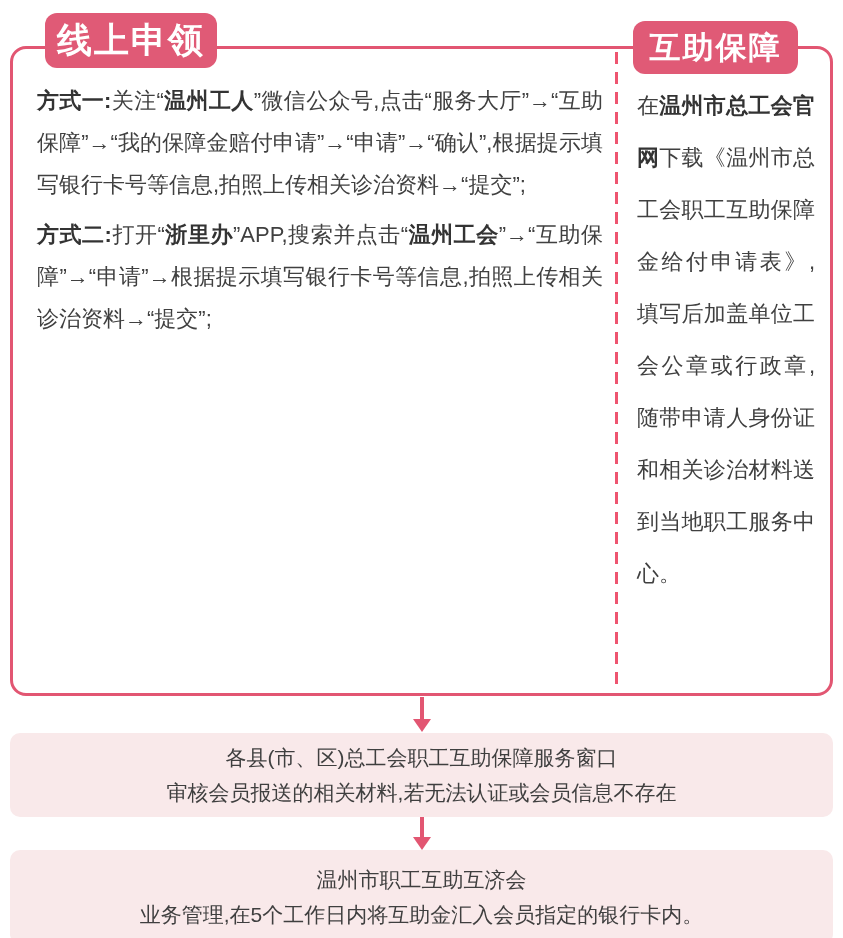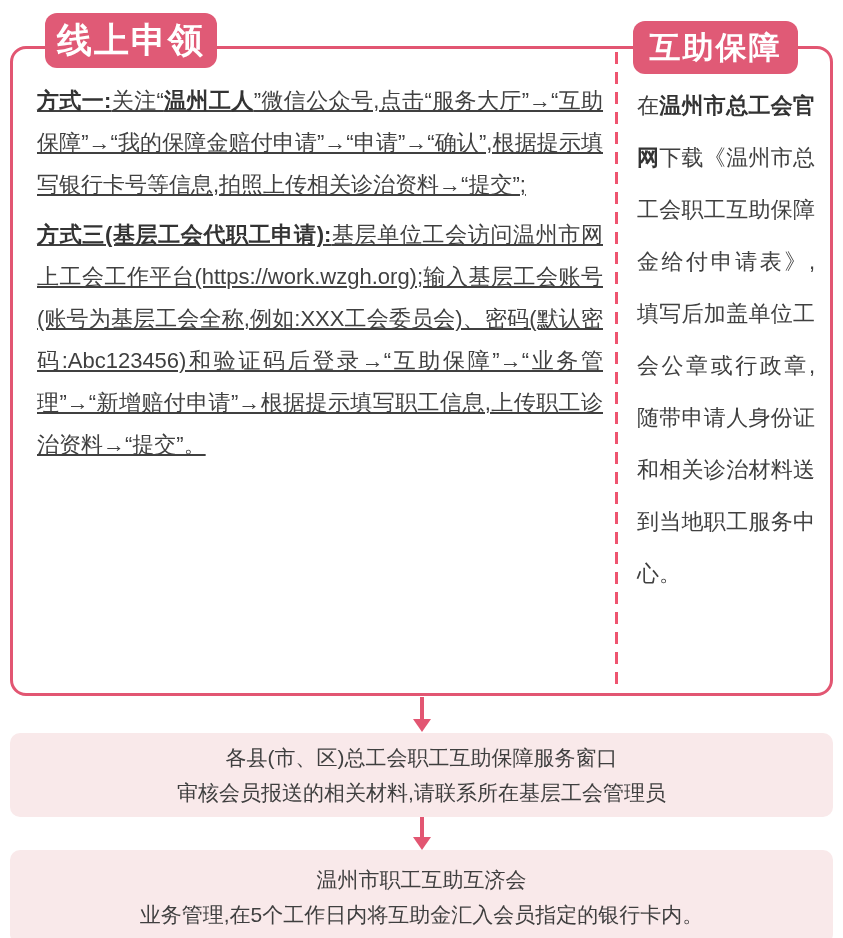--- a/index.html
+++ b/index.html
@@ -50,21 +50,21 @@
   }
   .col-left {
     position: absolute;
     left: 37px; top: 80px;
     width: 566px;
     font-size: 22px;
     line-height: 42px;
     text-align: justify;
     text-justify: inter-character;
   }
-  .col-left p { margin: 0 0 8px 0; text-decoration: underline; }
+  .col-left p { margin: 0 0 8px 0; }
   .col-left .bd, .col-right .bd { font-weight: 700; color: #333333; }
   .note {
     font-size: 21px;
     line-height: 33px;
     text-decoration: underline;
     text-underline-offset: 5px;
     margin-top: 2px !important;
   }
   .col-right {
     position: absolute;
@@ -123,35 +123,35 @@
   </div>
 
   <div class="badge badge-offline">
     <span>互助保障</span>
   </div>
 
   <div class="divider"></div>
 
   <div class="col-left">
     <p><b class="bd">方式一:</b><span>关注“</span><b class="bd">温州工人</b><span>”微信公众号,点击“服务大厅”→“互助保障”→“我的保障金赔付申请”→“申请”→“确认”,根据提示填写银行卡号等信息,拍照上传相关诊治资料→“提交”;</span></p>
-    <p><b class="bd">方式三(基层工会代职工申请):</b><span>基层单位工会访问温州市网上工会工作平台(https://work.wzgh.org);输入基层工会账号(账号为基层工会全称,例如:XXX工会委员会)、密码(默认密码:Abc123456)和验证码后登录→“互助保障”→“业务管理”→“新增赔付申请”→根据提示填写职工信息,上传职工诊治资料→“提交”。</span></p>
+    <p><b class="bd">方式二:</b><span>打开“</span><b class="bd">浙里办</b><span>”APP,搜索并点击“</span><b class="bd">温州工会</b><span>”→“互助保障”→“申请”→根据提示填写银行卡号等信息,拍照上传相关诊治资料→“提交”;</span></p>
   </div>
 
   <div class="col-right">
     <span>在</span><b class="bd">温州市总工会官网</b><span>下载《温州市总工会职工互助保障金给付申请表》,填写后加盖单位工会公章或行政章,随带申请人身份证和相关诊治材料送到当地职工服务中心。</span>
   </div>
 
   <div class="arrow arrow-1">
     <div class="stem"></div>
     <div class="head"></div>
   </div>
 
   <div class="bar bar-1">
     <div>各县(市、区)总工会职工互助保障服务窗口</div>
-    <div>审核会员报送的相关材料,请联系所在基层工会管理员</div>
+    <div>审核会员报送的相关材料,若无法认证或会员信息不存在</div>
   </div>
 
   <div class="arrow arrow-2">
     <div class="stem"></div>
     <div class="head"></div>
   </div>
 
   <div class="bar bar-2">
     <div>温州市职工互助互济会</div>
     <div>业务管理,在5个工作日内将互助金汇入会员指定的银行卡内。</div>

